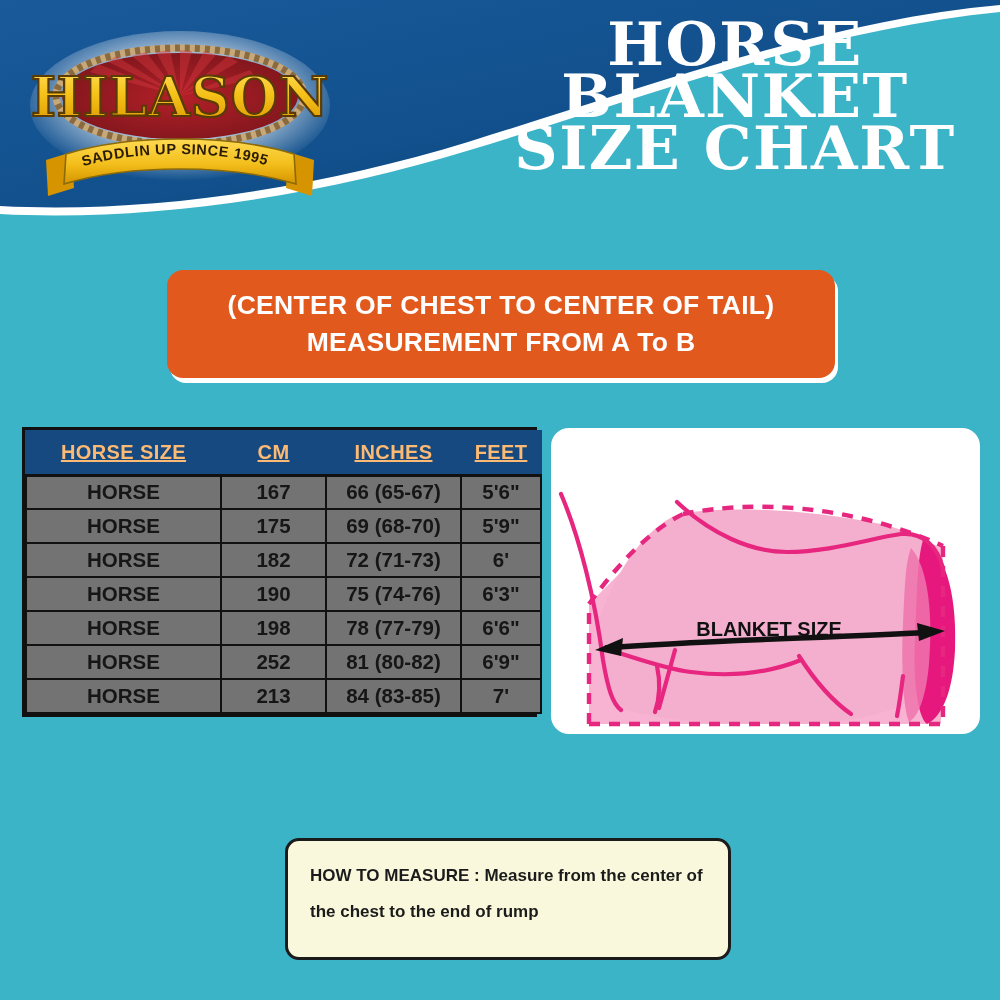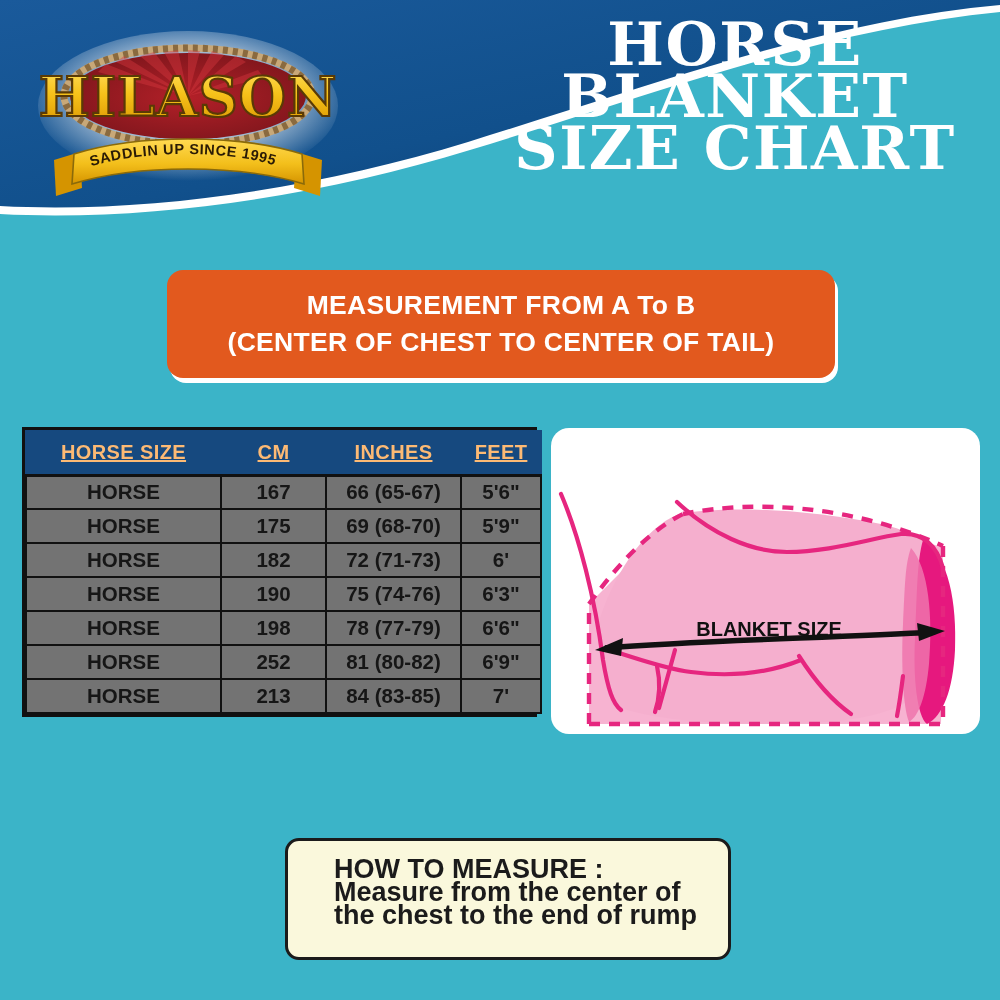--- a/index.html
+++ b/index.html
@@ -14,21 +14,21 @@
 
   
   .header-band{
     position:absolute;left:0;top:0;width:1000px;height:265px;
     overflow:hidden;z-index:1;
   }
   .header-svg{position:absolute;left:0;top:0;}
 
   
   .logo{
-    position:absolute;left:28px;top:18px;width:320px;height:180px;z-index:4;
+    position:absolute;left:20px;top:18px;width:320px;height:180px;z-index:4;
   }
   .logo svg{display:block;}
 
   
   .main-title{
     position:absolute;left:480px;top:18px;width:510px;z-index:4;
     text-align:center;color:#ffffff;
     font-family:"DejaVu Serif", serif;
     font-weight:bold;
     font-size:60px;
@@ -93,21 +93,21 @@
   .diagram-card svg{display:block;}
 
   
   .note-box{
     position:absolute;left:285px;top:838px;width:446px;height:122px;
     background:#FAF8DC;border:3px solid #1b1b1b;border-radius:14px;
     z-index:5;box-sizing:border-box;
     padding:17px 22px 0 22px;
   }
   .note-text{
-    font-size:27px;line-height:23px;font-weight:bold;color:#1b1b1b;margin-left:24px;
+    font-size:17px;line-height:36px;font-weight:bold;color:#1b1b1b;
   }
 </style>
 </head>
 <body>
 
 <div id="root">
 
   <div class="header-band">
     <svg class="header-svg" width="1000" height="265" viewBox="0 0 1000 265">
       <defs>
@@ -180,22 +180,22 @@
     </svg>
   </div>
 
   <div class="main-title">
     <span class="l1">HORSE BLANKET</span>
     <span class="l2">SIZE CHART</span>
   </div>
 
   <div class="banner-wrap">
     <div class="banner">
+      <div class="banner-line">(CENTER OF CHEST TO CENTER OF TAIL)</div>
       <div class="banner-line">MEASUREMENT FROM A To B</div>
-      <div class="banner-line">(CENTER OF CHEST TO CENTER OF TAIL)</div>
     </div>
   </div>
 
   <div class="table-wrap">
     <table class="size-table">
       <colgroup>
           <col class="c1">
           <col class="c2">
           <col class="c3">
           <col class="c4">

